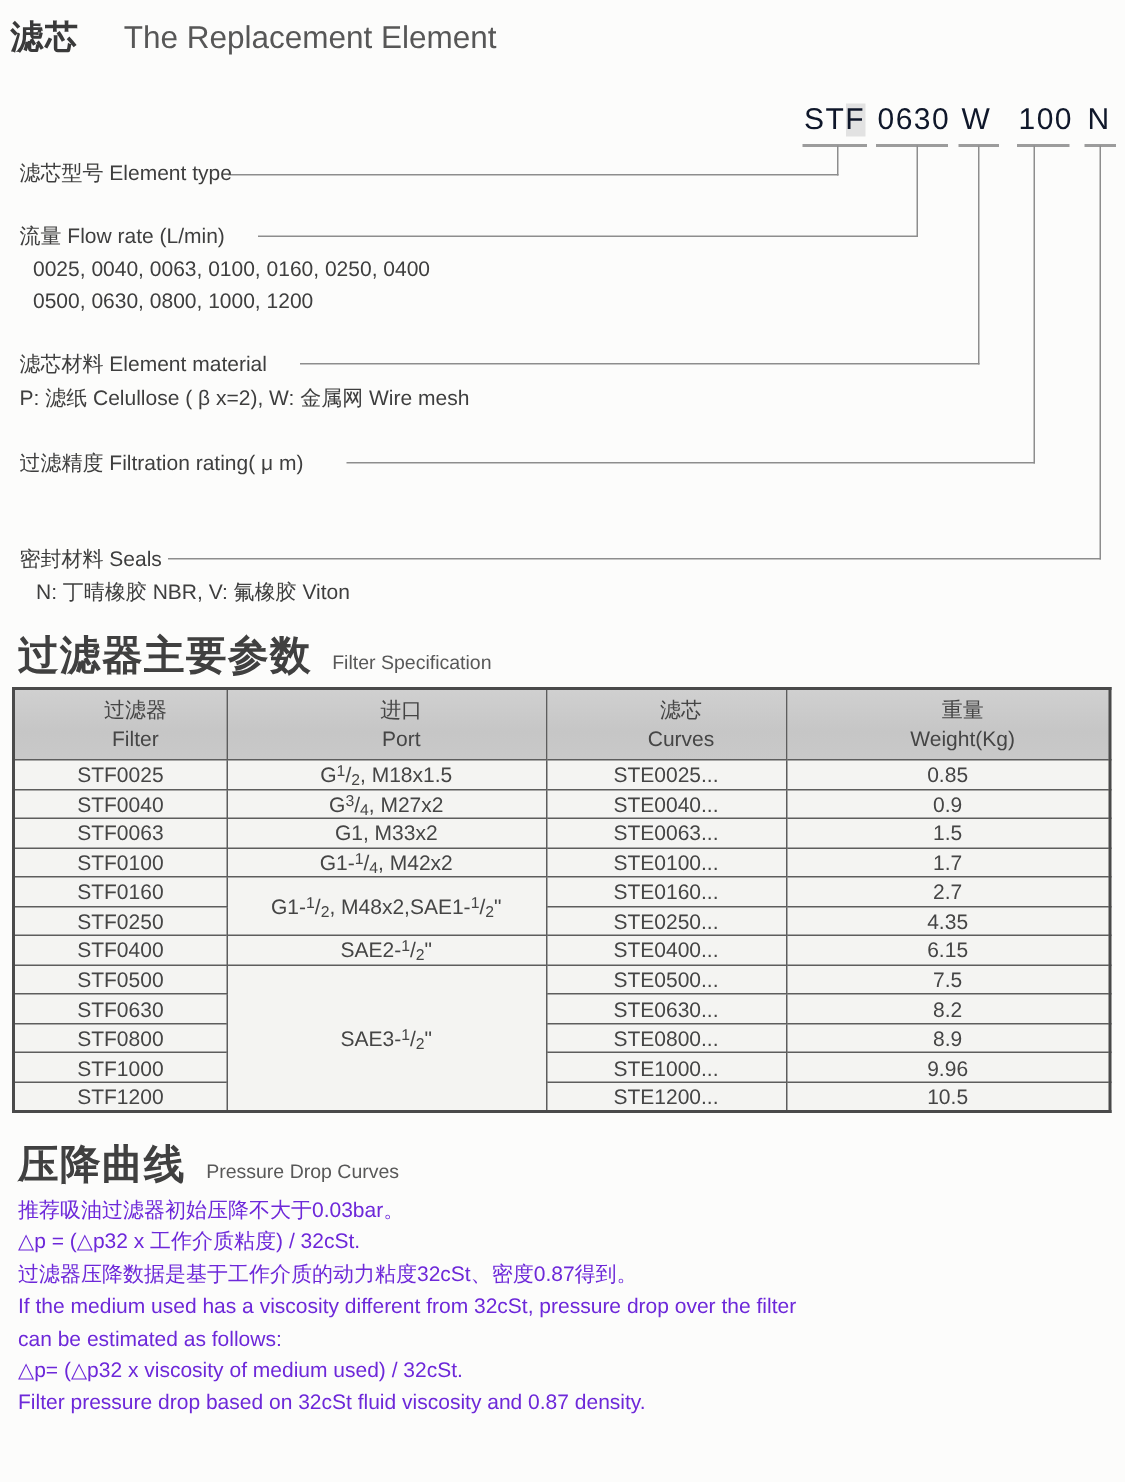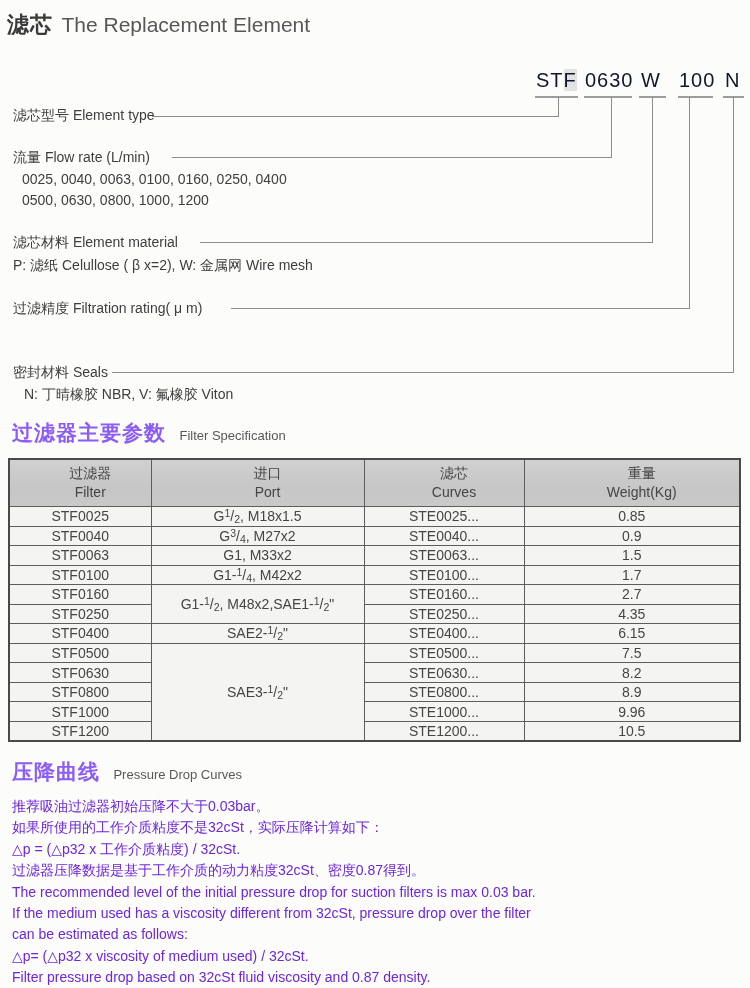--- a/index.html
+++ b/index.html
@@ -7,23 +7,23 @@
     position:relative;
     width:750px;height:988px;
     background:#fcfcfb;
     font-family:"Liberation Sans","DejaVu Sans",sans-serif;
     color:#3d3d3d;
     overflow:hidden;
   }
   
   .h1{position:absolute;left:7px;top:10px;white-space:nowrap;}
   .h1 .zh{font-size:22px;font-weight:bold;color:#3a3a3a;letter-spacing:1px;}
-  .h1 .en{font-size:21px;color:#575757;margin-left:4px;}
+  .h1 .en{font-size:21px;color:#575757;margin-left:25px;}
   .h2{position:absolute;white-space:nowrap;}
-  .h2 .zh{font-size:21px;font-weight:bold;color:#8b5cf6;letter-spacing:1px;}
+  .h2 .zh{font-size:27px;font-weight:bold;color:#404040;letter-spacing:1px;}
   .h2 .en{font-size:13px;color:#585858;margin-left:9px;}
   
   .code{position:absolute;top:69px;font-size:20px;color:#0f172a;letter-spacing:1px;white-space:nowrap;}
   .code .hl{background:#e2e2e2;}
   .u{position:absolute;height:2px;background:#9c9c9c;}
   .conn{
     position:absolute;
     border-right:1px solid #8d8d8d;
     border-bottom:1px solid #8d8d8d;
     pointer-events:none;
@@ -196,23 +196,21 @@
     </tbody>
   </table>
 
   <div class="h2" style="left:12px;top:758px">
     <span class="zh">压降曲线</span>
     <span class="en">Pressure Drop Curves</span>
   </div>
 
   <div class="notes">
     <div class="note-line">推荐吸油过滤器初始压降不大于0.03bar。</div>
-    <div class="note-line">如果所使用的工作介质粘度不是32cSt，实际压降计算如下：</div>
     <div class="note-line">△p = (△p32 x 工作介质粘度) / 32cSt.</div>
     <div class="note-line">过滤器压降数据是基于工作介质的动力粘度32cSt、密度0.87得到。</div>
-    <div class="note-line">The recommended level of the initial pressure drop for suction filters is max 0.03 bar.</div>
     <div class="note-line">If the medium used has a viscosity different from 32cSt, pressure drop over the filter</div>
     <div class="note-line">can be estimated as follows:</div>
     <div class="note-line">△p= (△p32 x viscosity of medium used) / 32cSt.</div>
     <div class="note-line">Filter pressure drop based on 32cSt fluid viscosity and 0.87 density.</div>
   </div>
 
 </div>
 
 </body></html>

